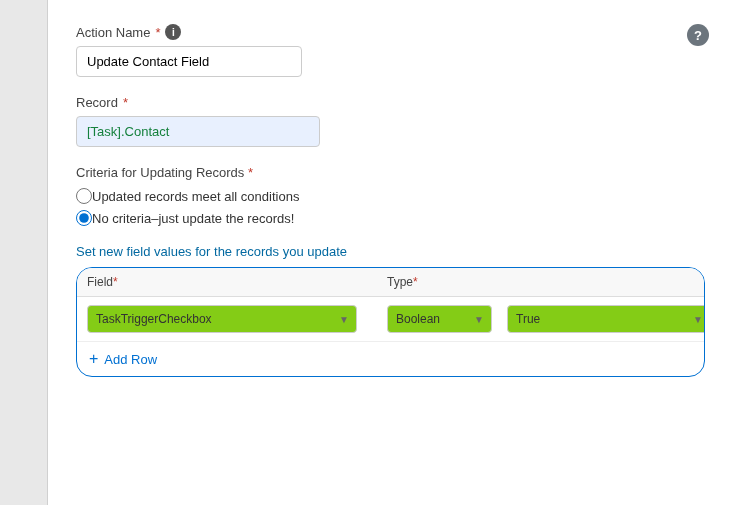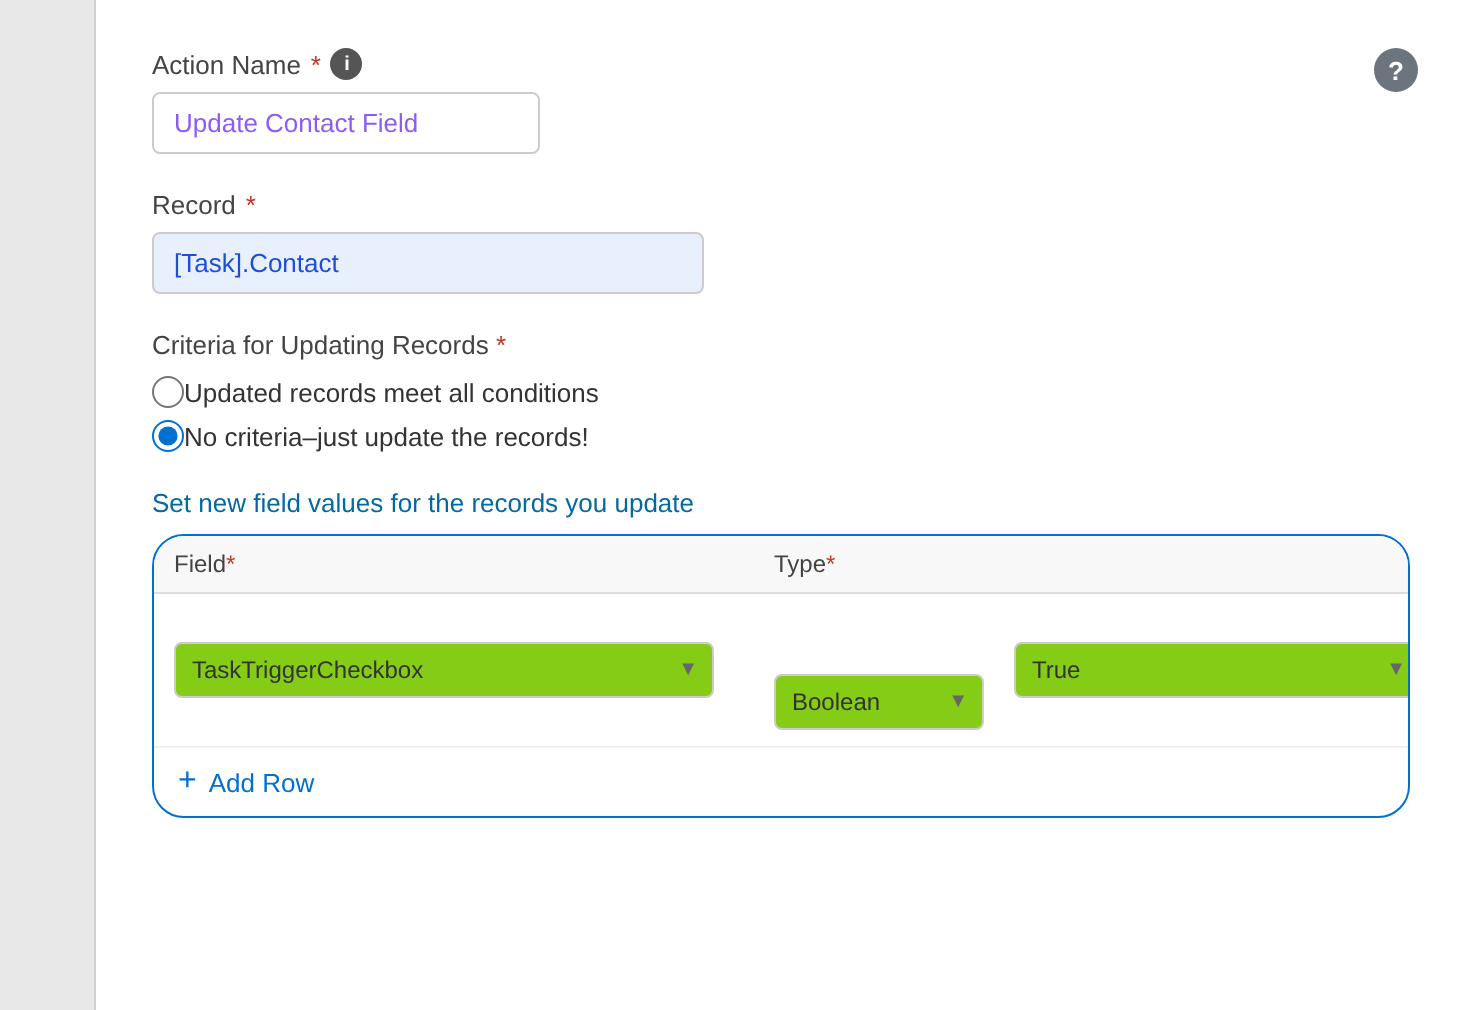--- a/index.html
+++ b/index.html
@@ -67,36 +67,36 @@
       background: #555;
       color: white;
       font-size: 10px;
       display: inline-flex;
       align-items: center;
       justify-content: center;
       font-weight: bold;
       cursor: pointer;
     }
     .form-input {
-      width: 194px;
+      width: 226px;
       padding: 7px 10px;
       border: 1px solid #ccc;
       border-radius: 4px;
       font-size: 13px;
-      color: #8b5cf6;
+      color: #000000;
       background: #fff;
       outline: none;
     }
     .record-input {
-      width: 276px;
+      width: 244px;
       padding: 7px 10px;
       border: 1px solid #ccc;
       border-radius: 4px;
       font-size: 13px;
-      color: #1d4ed8;
+      color: #15803d;
       background: #e8f0fe;
       outline: none;
     }
     .criteria-section {
       margin-bottom: 18px;
     }
     .criteria-label {
       color: #444;
       margin-bottom: 8px;
       font-size: 13px;
@@ -175,21 +175,20 @@
       background: #84cc16;
       cursor: pointer;
       outline: none;
       width: 100%;
     }
     .field-select {
       width: 270px;
     }
     .type-select {
       width: 105px;
-      margin-top: 32px;
     }
     .value-select {
       width: 204px;
     }
     .chevron-icon {
       position: absolute;
       right: 8px;
       top: 50%;
       transform: translateY(-50%);
       pointer-events: none;

